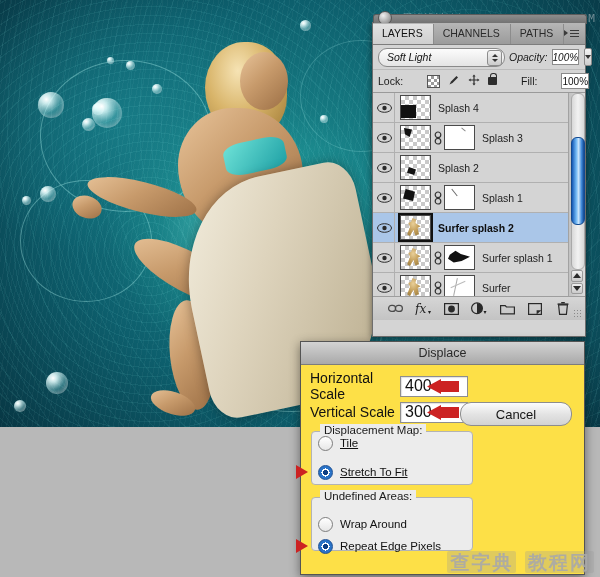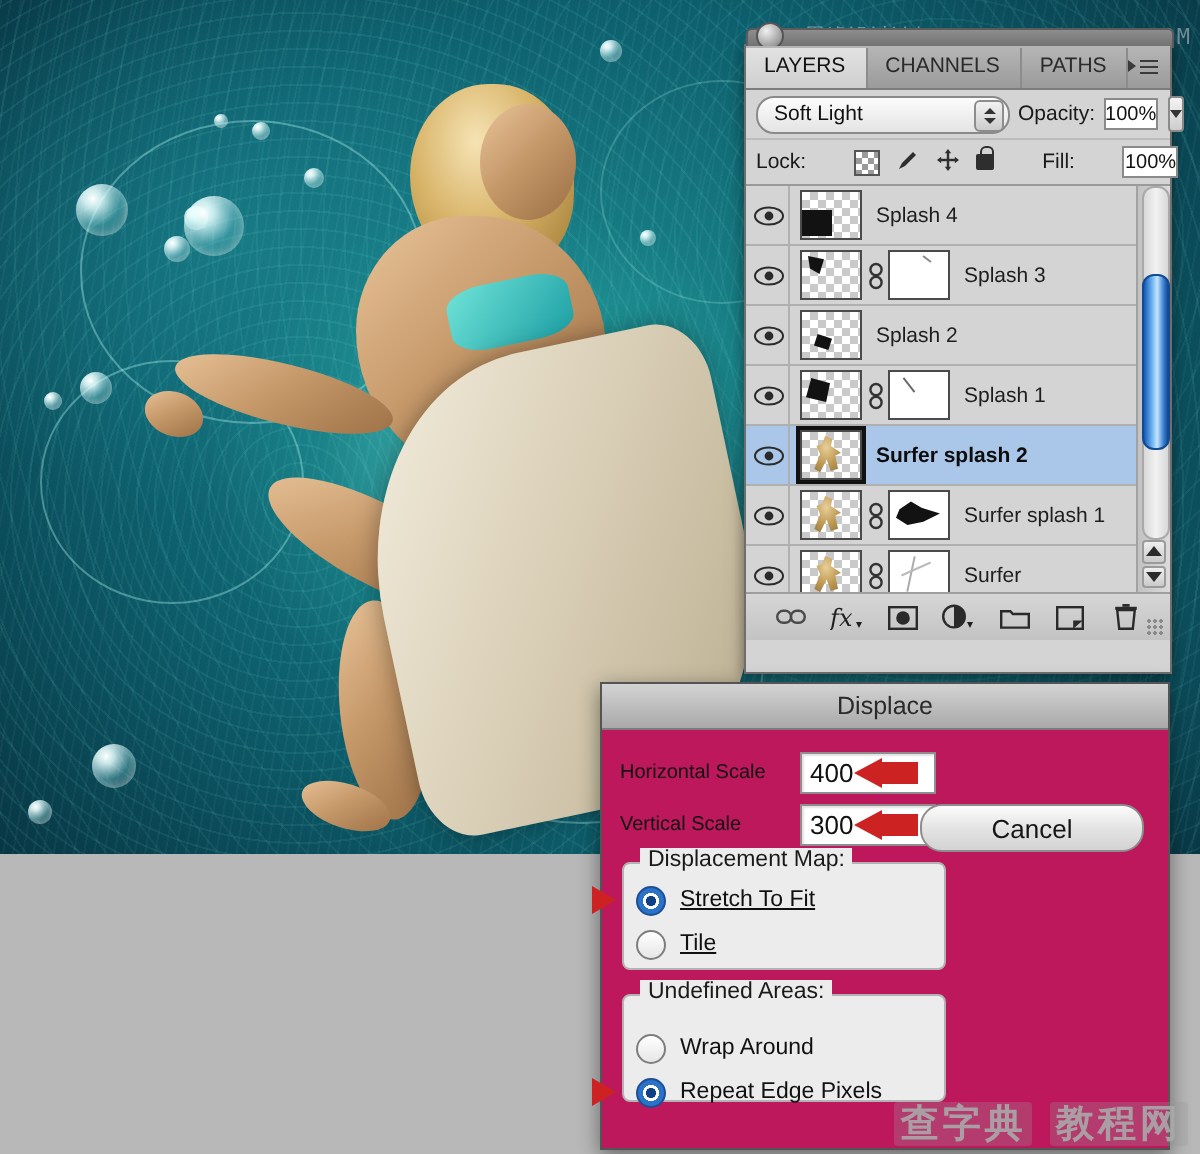--- a/index.html
+++ b/index.html
@@ -97,21 +97,21 @@
   .panel-menu{
     position:absolute;right:5px;top:4px;width:16px;height:12px;
     display:flex;align-items:center;gap:2px;
   }
   .panel-menu .tri{width:0;height:0;border-left:4px solid #3a3a3a;border-top:3px solid transparent;border-bottom:3px solid transparent;}
   .panel-menu .lines{display:flex;flex-direction:column;gap:2px;}
   .panel-menu .lines i{display:block;width:9px;height:1px;background:#3a3a3a;}
 
   .blendrow{
     display:flex;align-items:center;height:24px;padding:0 5px;gap:4px;
-    background:#d4d4d4;border-bottom:1px solid #bcbcbc;
+    background:#d4d4d4;border-bottom:1px solid #bcbcbc;font-style:italic;
   }
   .combo{
     flex:0 0 117px;height:17px;border:1px solid #8a8a8a;border-radius:9px;
     background:linear-gradient(180deg,#fcfcfc,#e4e4e4);
     display:flex;align-items:center;padding-left:8px;font-size:10.5px;
     position:relative;color:#111;
   }
   .combo .spin{
     position:absolute;right:2px;top:1px;width:13px;height:14px;border-radius:3px;
     background:linear-gradient(180deg,#f2f2f2,#cccccc);border:1px solid #8d8d8d;
@@ -200,36 +200,36 @@
     justify-content:space-around;padding:0 8px;position:relative;
   }
   .foot-ico{width:17px;height:15px;display:flex;align-items:center;justify-content:center;color:#2a2a2a;}
   .foot-ico svg{display:block;}
   .grip-dots{position:absolute;right:3px;bottom:2px;width:9px;height:9px;
     background-image:radial-gradient(#8a8a8a 38%,transparent 40%);background-size:3px 3px;}
 
   
   #displace{
     position:absolute;left:300px;top:341px;width:283px;height:232px;
-    background:#be185d;border:1px solid #545454;
+    background:#fde047;border:1px solid #545454;
     box-shadow:0 3px 10px rgba(0,0,0,.45);
     font-size:12px;color:#111;
   }
   #displace .title{
     height:22px;background:linear-gradient(180deg,#d3d3d3,#a9a9a9);
     border-bottom:1px solid #7c7c7c;
     display:flex;align-items:center;justify-content:center;
     font-size:12.5px;color:#2a2a2a;
   }
   .dlg-body{position:relative;padding:8px 0 0 0;height:209px;}
   .field-row{display:flex;align-items:center;height:26px;margin-left:9px;}
-  .field-label{width:90px;font-size:10px;color:#111;}
+  .field-label{width:90px;font-size:14px;color:#111;}
   .field-input{
     width:62px;height:19px;border:1px solid #8e8e8e;background:#fff;
-    display:flex;align-items:center;padding-left:4px;font-size:13px;color:#111;
+    display:flex;align-items:center;padding-left:4px;font-size:16px;color:#111;
     position:relative;box-shadow:inset 1px 1px 1px rgba(0,0,0,.12);
   }
   .arrow-r{position:absolute;left:24px;top:2px;width:34px;height:15px;}
   .btn{
     position:absolute;right:12px;width:110px;height:22px;border-radius:11px;
     display:flex;align-items:center;justify-content:center;font-size:13px;
   }
   .btn.ok{
     top:6px;background:linear-gradient(180deg,#b9ddfb,#3f93e8 48%,#2f7fd6 52%,#7ec1f6);
     border:1px solid #2c68ab;color:#0d1c2c;
@@ -588,32 +588,32 @@
               <path d="M34 2 H16 V0 L2 7.5 L16 15 V13 H34 Z" fill="#cc2222"></path>
             </svg>
         </span>
       </span>
     </div>
 
     <div class="btn cancel">Cancel</div>
 
     <div class="group" style="top:66px;height:52px;text-decoration:underline;">
       <span class="gtitle">Displacement Map:</span>
+      <div class="radio-row">
+        <span class="radio"></span>
+        <span class="radio-label">Tile</span>
+      </div>
       <div class="radio-row" style="margin-top:7px;">
         <span class="arrow-l">
           <svg width="20" height="14" viewBox="0 0 20 14">
               <path d="M0 0 L12 7 L0 14 Z" fill="#cc2222"></path>
             </svg>
         </span>
         <span class="radio on"></span>
         <span class="radio-label">Stretch To Fit</span>
-      </div>
-      <div class="radio-row">
-        <span class="radio"></span>
-        <span class="radio-label">Tile</span>
       </div>
     </div>
 
     <div class="group" style="top:132px;height:52px;">
       <span class="gtitle">Undefined Areas:</span>
       <div class="radio-row" style="margin-top:15px;">
         <span class="radio"></span>
         <span class="radio-label">Wrap Around</span>
       </div>
       <div class="radio-row">

